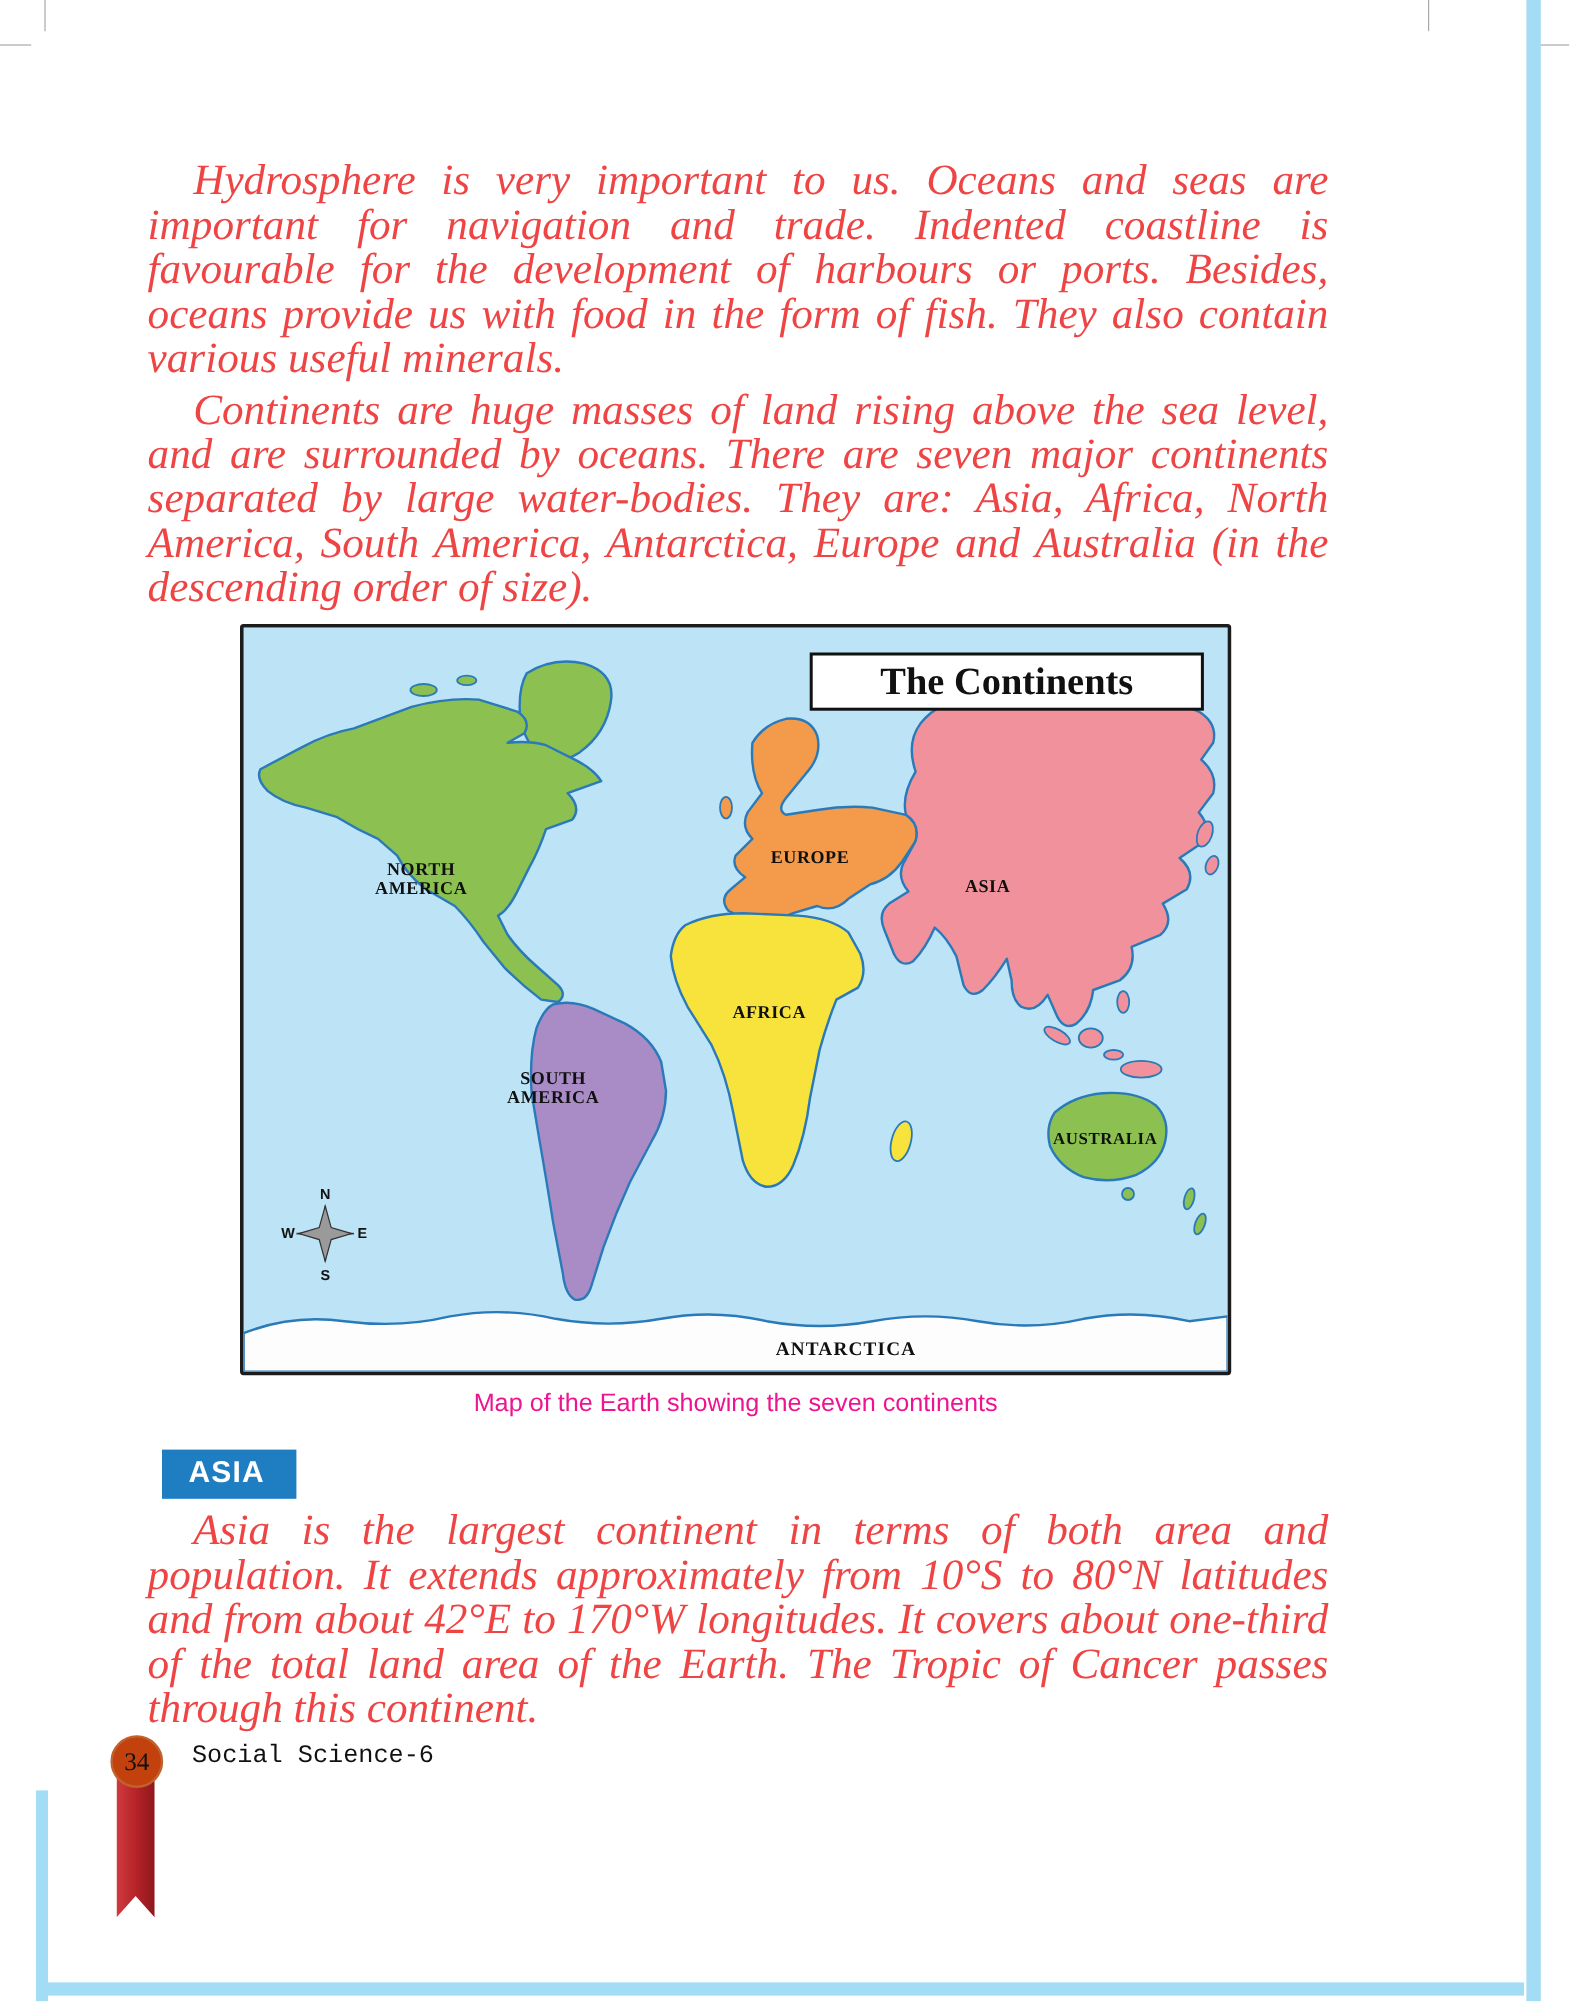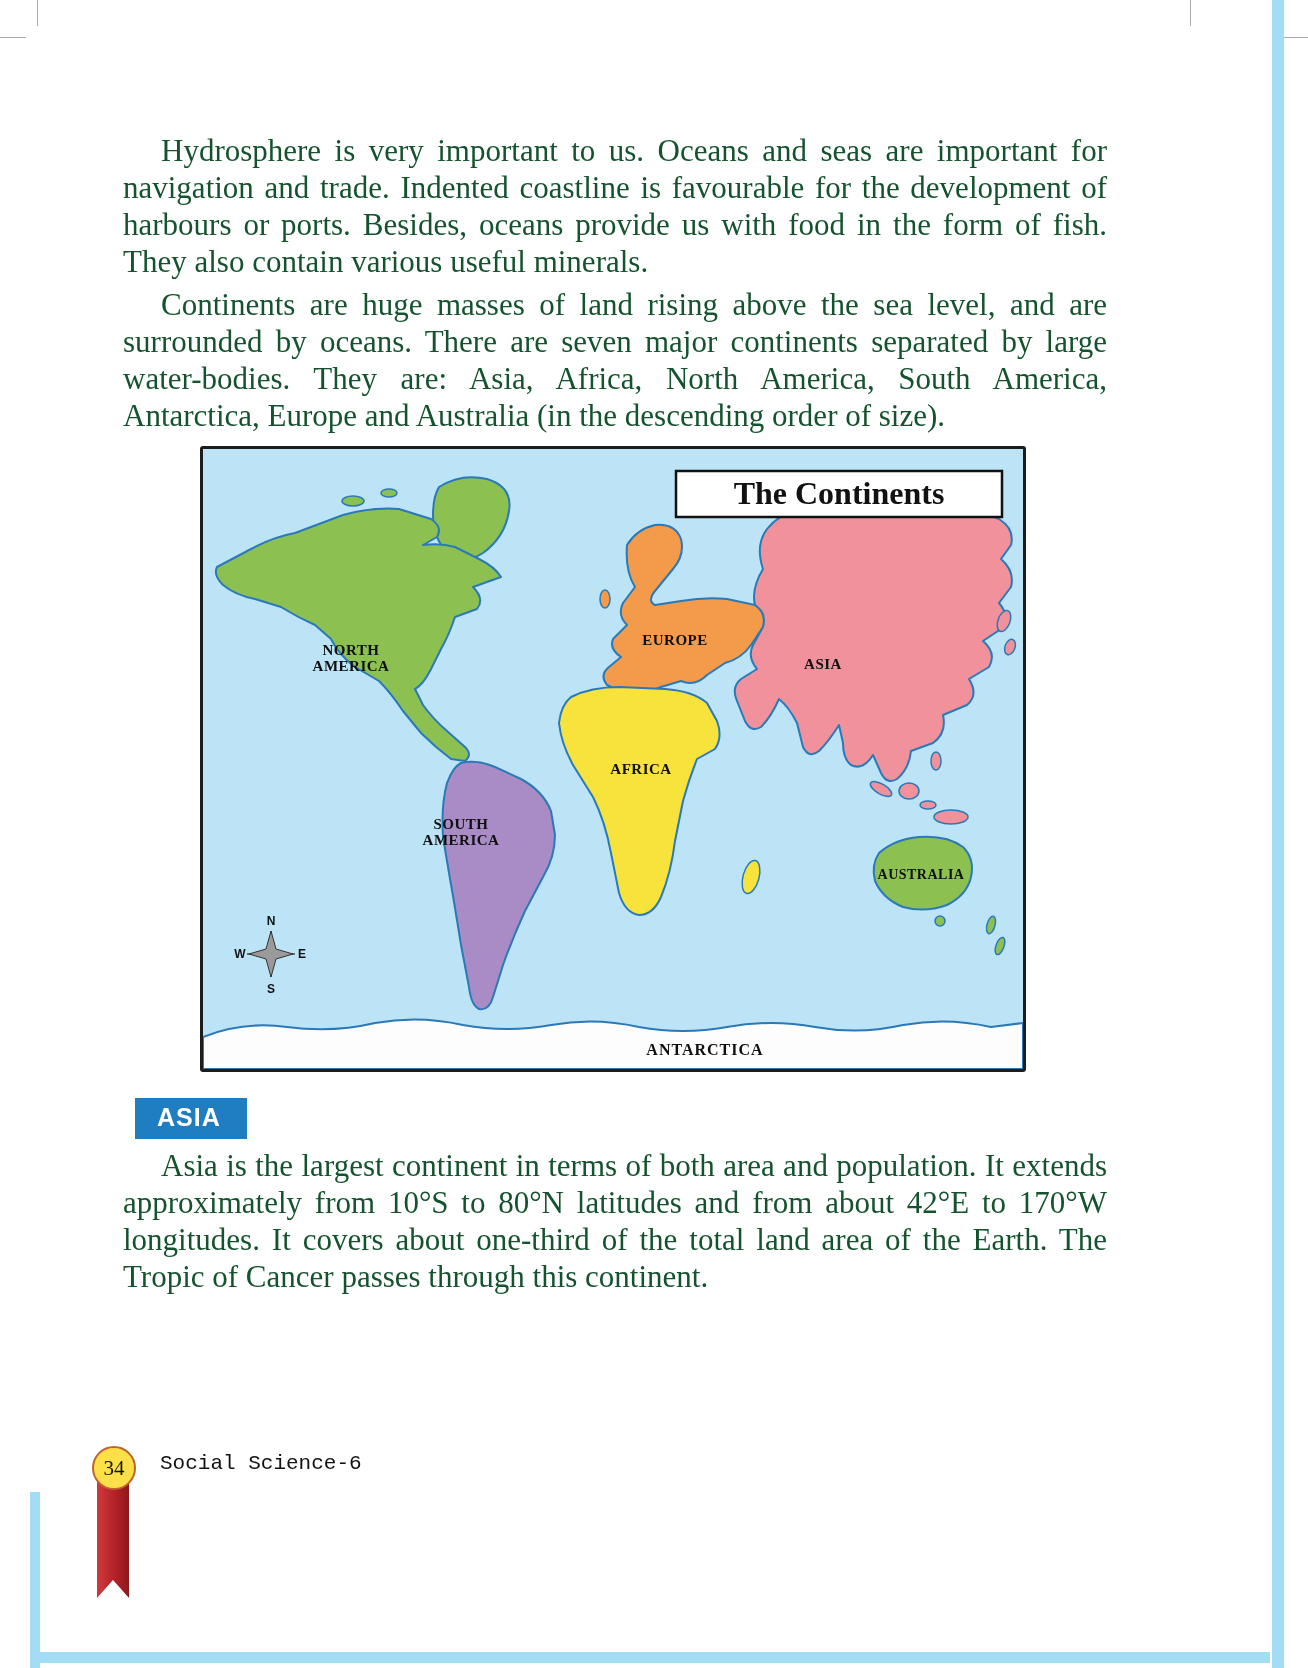--- a/index.html
+++ b/index.html
@@ -12,22 +12,22 @@
   .bottom-bar { position:absolute; left:36px; bottom:5px; width:1234px; height:11px; background:#a3ddf5; }
   .left-bar   { position:absolute; left:30px; top:1492px; width:10px; height:176px; background:#a3ddf5; }
   .cm { position:absolute; background:#a9a9a9; }
   .cm.tl-v { left:37px; top:0; width:1px; height:26px; }
   .cm.tl-h { left:0; top:37px; width:26px; height:1px; }
   .cm.tr-v { left:1190px; top:0; width:1px; height:26px; }
   .cm.tr-h { right:0; top:37px; width:26px; height:1px; }
 
   .content { position:absolute; left:123px; top:132px; width:984px; }
   p.body {
-    margin:0 0 6px 0; font-size:31px; line-height:37px;
-    text-align:justify; text-indent:38px; color:#14532d;
+    margin:0 0 6px 0; font-size:36px; line-height:37px;
+    text-align:justify; text-indent:38px; color:#ef4444;font-style:italic;
   }
   .heading {
     display:inline-block; background:#1f7dc2; color:#ffffff;
     font-family:"Liberation Sans", sans-serif; font-weight:bold;
     font-size:25px; letter-spacing:1px;
     padding:5px 26px 7px 22px; margin:8px 0 8px 12px;
   }
   .heading-asia { margin-top:26px; }
 
   .map-wrap {
@@ -43,21 +43,21 @@
 
   
   .ribbon {
     position:absolute; left:97px; top:1470px; width:32px; height:128px;
     background:linear-gradient(90deg,#d03a3e 0%, #b22226 55%, #8e181c 100%);
     clip-path:polygon(0 0,100% 0,100% 100%,50% 86%,0 100%);
     z-index:1;
   }
   .page-circle {
     position:absolute; left:92px; top:1446px; width:40px; height:40px;
-    border-radius:50%; background:#fde047; border:2px solid #c0622f;
+    border-radius:50%; background:#c2410c; border:2px solid #c0622f;
     font-size:21px; display:flex; align-items:center; justify-content:center;
     z-index:2; color:#111;
   }
   .book-title { position:absolute; left:160px; top:1452px; font-size:21px; color:#111;font-family:Liberation Mono, monospace; }
 </style>
 </head>
 <body>
 
 <div class="page">
 
@@ -136,20 +136,21 @@
           <line x1="44" y1="505" x2="92" y2="505" stroke="#444" stroke-width="1.5"></line>
           <polygon points="68,482 73,500 90,505 73,510 68,528 63,510 46,505 63,500" fill="#9a9a9a" stroke="#333" stroke-width="1"></polygon>
           <text x="68" y="476" text-anchor="middle" font-family="Liberation Sans, sans-serif" font-weight="bold" font-size="12" fill="#111">N</text>
           <text x="68" y="544" text-anchor="middle" font-family="Liberation Sans, sans-serif" font-weight="bold" font-size="12" fill="#111">S</text>
           <text x="37" y="509" text-anchor="middle" font-family="Liberation Sans, sans-serif" font-weight="bold" font-size="12" fill="#111">W</text>
           <text x="99" y="509" text-anchor="middle" font-family="Liberation Sans, sans-serif" font-weight="bold" font-size="12" fill="#111">E</text>
         </g>
       </svg>
     </div>
 
+    <div class="caption">Map of the Earth showing the seven continents</div>
 
     <div>
       <div class="heading heading-asia">ASIA</div>
     </div>
 
     <p class="body">Asia is the largest continent in terms of both area and population. It extends approximately from 10°S to 80°N latitudes and from about 42°E to 170°W longitudes. It covers about one-third of the total land area of the Earth. The Tropic of Cancer passes through this continent.</p>
 
   </div>
 
   <div class="ribbon"></div>

